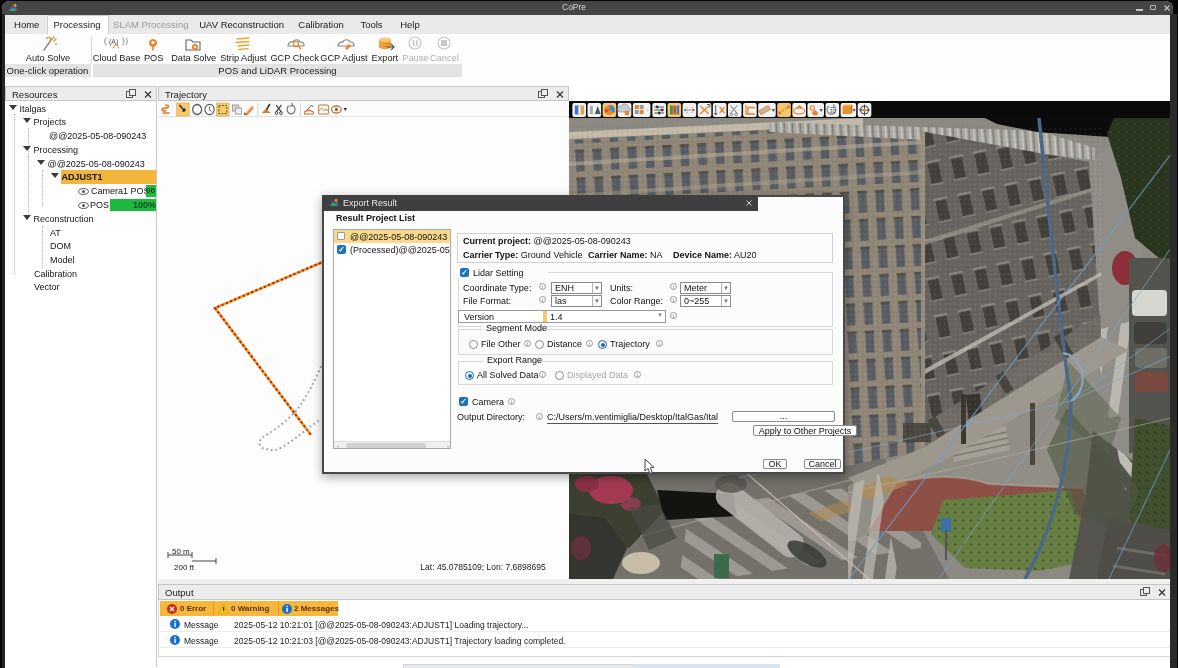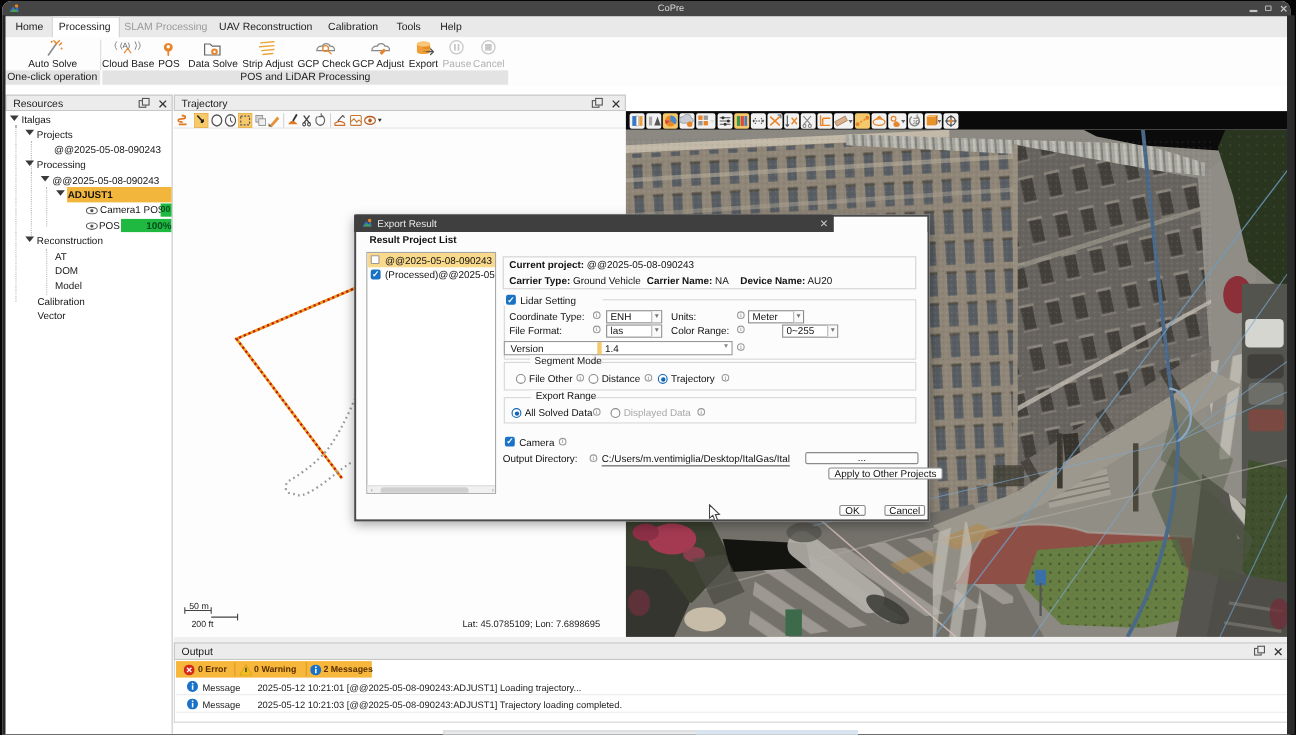--- a/index.html
+++ b/index.html
@@ -40,21 +40,21 @@
 <body>
 <div id="root">
  <div id="win">
   <div id="body"></div>
   <div id="titlebar">
     <svg class="abs" style="left:6px;top:2px" width="10" height="10" viewBox="0 0 10 10">
           <path d="M1 7 L4 3 L6 6 L8 2 L9 8 L1 8 Z" fill="#2e6fd0"></path>
           <circle cx="7" cy="2.4" r="1.6" fill="#e8821e"></circle>
           <path d="M1 8 L5 5 L9 8 Z" fill="#46a046"></path>
         </svg>
-    <div class="abs" style="left:560px;top:1px;width:60px;text-align:right;color:#d8d8d8;font-size:8.5px;">CoPre</div>
+    <div class="abs" style="left:560px;top:1px;width:60px;text-align:left;color:#d8d8d8;font-size:8.5px;">CoPre</div>
     <div class="abs" style="left:1134px;top:8px;width:7px;height:1.5px;background:#c4c4c4;"></div>
     <div class="abs" style="left:1148px;top:4px;width:6px;height:5px;border:1px solid #b8b8b8;border-radius:1px;"></div>
     <svg class="abs" style="left:1162px;top:4px" width="6" height="6" viewBox="0 0 6 6">
           <path d="M0.5 0.5 L5.5 5.5 M5.5 0.5 L0.5 5.5" stroke="#c4c4c4" stroke-width="1.1"></path>
         </svg>
   </div>
   <div id="menubar">
     <div class="abs" style="left:45px;top:0;width:62px;height:19px;background:#fff;border:1px solid #d0d0d0;border-bottom:none;"></div>
     <div class="mtab" style="left:24.7px;">Home</div>
     <div class="mtab" style="left:75px;">Processing</div>
@@ -534,21 +534,21 @@
      <span class="ico-i" style="left:215px;top:72px;">i</span>
      <div class="combo" style="left:227px;top:71px;width:51px;"><span style="padding-left:3px;">ENH</span><span class="ar">▼</span></div>
      <div class="lbl" style="left:286px;top:72px;">Units:</div>
      <span class="ico-i" style="left:346px;top:72px;">i</span>
      <div class="combo" style="left:356px;top:71px;width:51px;"><span style="padding-left:3px;">Meter</span><span class="ar">▼</span></div>
      <div class="lbl" style="left:139px;top:85px;">File Format:</div>
      <span class="ico-i" style="left:215px;top:85px;">i</span>
      <div class="combo" style="left:227px;top:84px;width:51px;"><span style="padding-left:3px;">las</span><span class="ar">▼</span></div>
      <div class="lbl" style="left:286px;top:85px;">Color Range:</div>
      <span class="ico-i" style="left:346px;top:85px;">i</span>
-     <div class="combo" style="left:356px;top:84px;width:51px;margin-left:31px;"><span style="padding-left:3px;">0~255</span><span class="ar">▼</span></div>
+     <div class="combo" style="left:356px;top:84px;width:51px;"><span style="padding-left:3px;">0~255</span><span class="ar">▼</span></div>
 
      <div class="abs" style="left:134px;top:99px;width:208px;height:13px;border:1px solid #999;background:#fff;">
        <div class="lbl" style="left:5px;top:1px;">Version</div>
        <div class="abs" style="left:84px;top:0;width:4px;height:11px;background:#f5c96d;"></div>
        <div class="lbl" style="left:91px;top:1px;">1.4</div>
        <div class="abs" style="right:2px;top:1px;color:#888;font-size:6px;">▼</div>
      </div>
      <span class="ico-i" style="left:346px;top:101px;">i</span>
 
      <div class="gbox" style="left:134px;top:118px;width:375px;height:26px;"></div>

